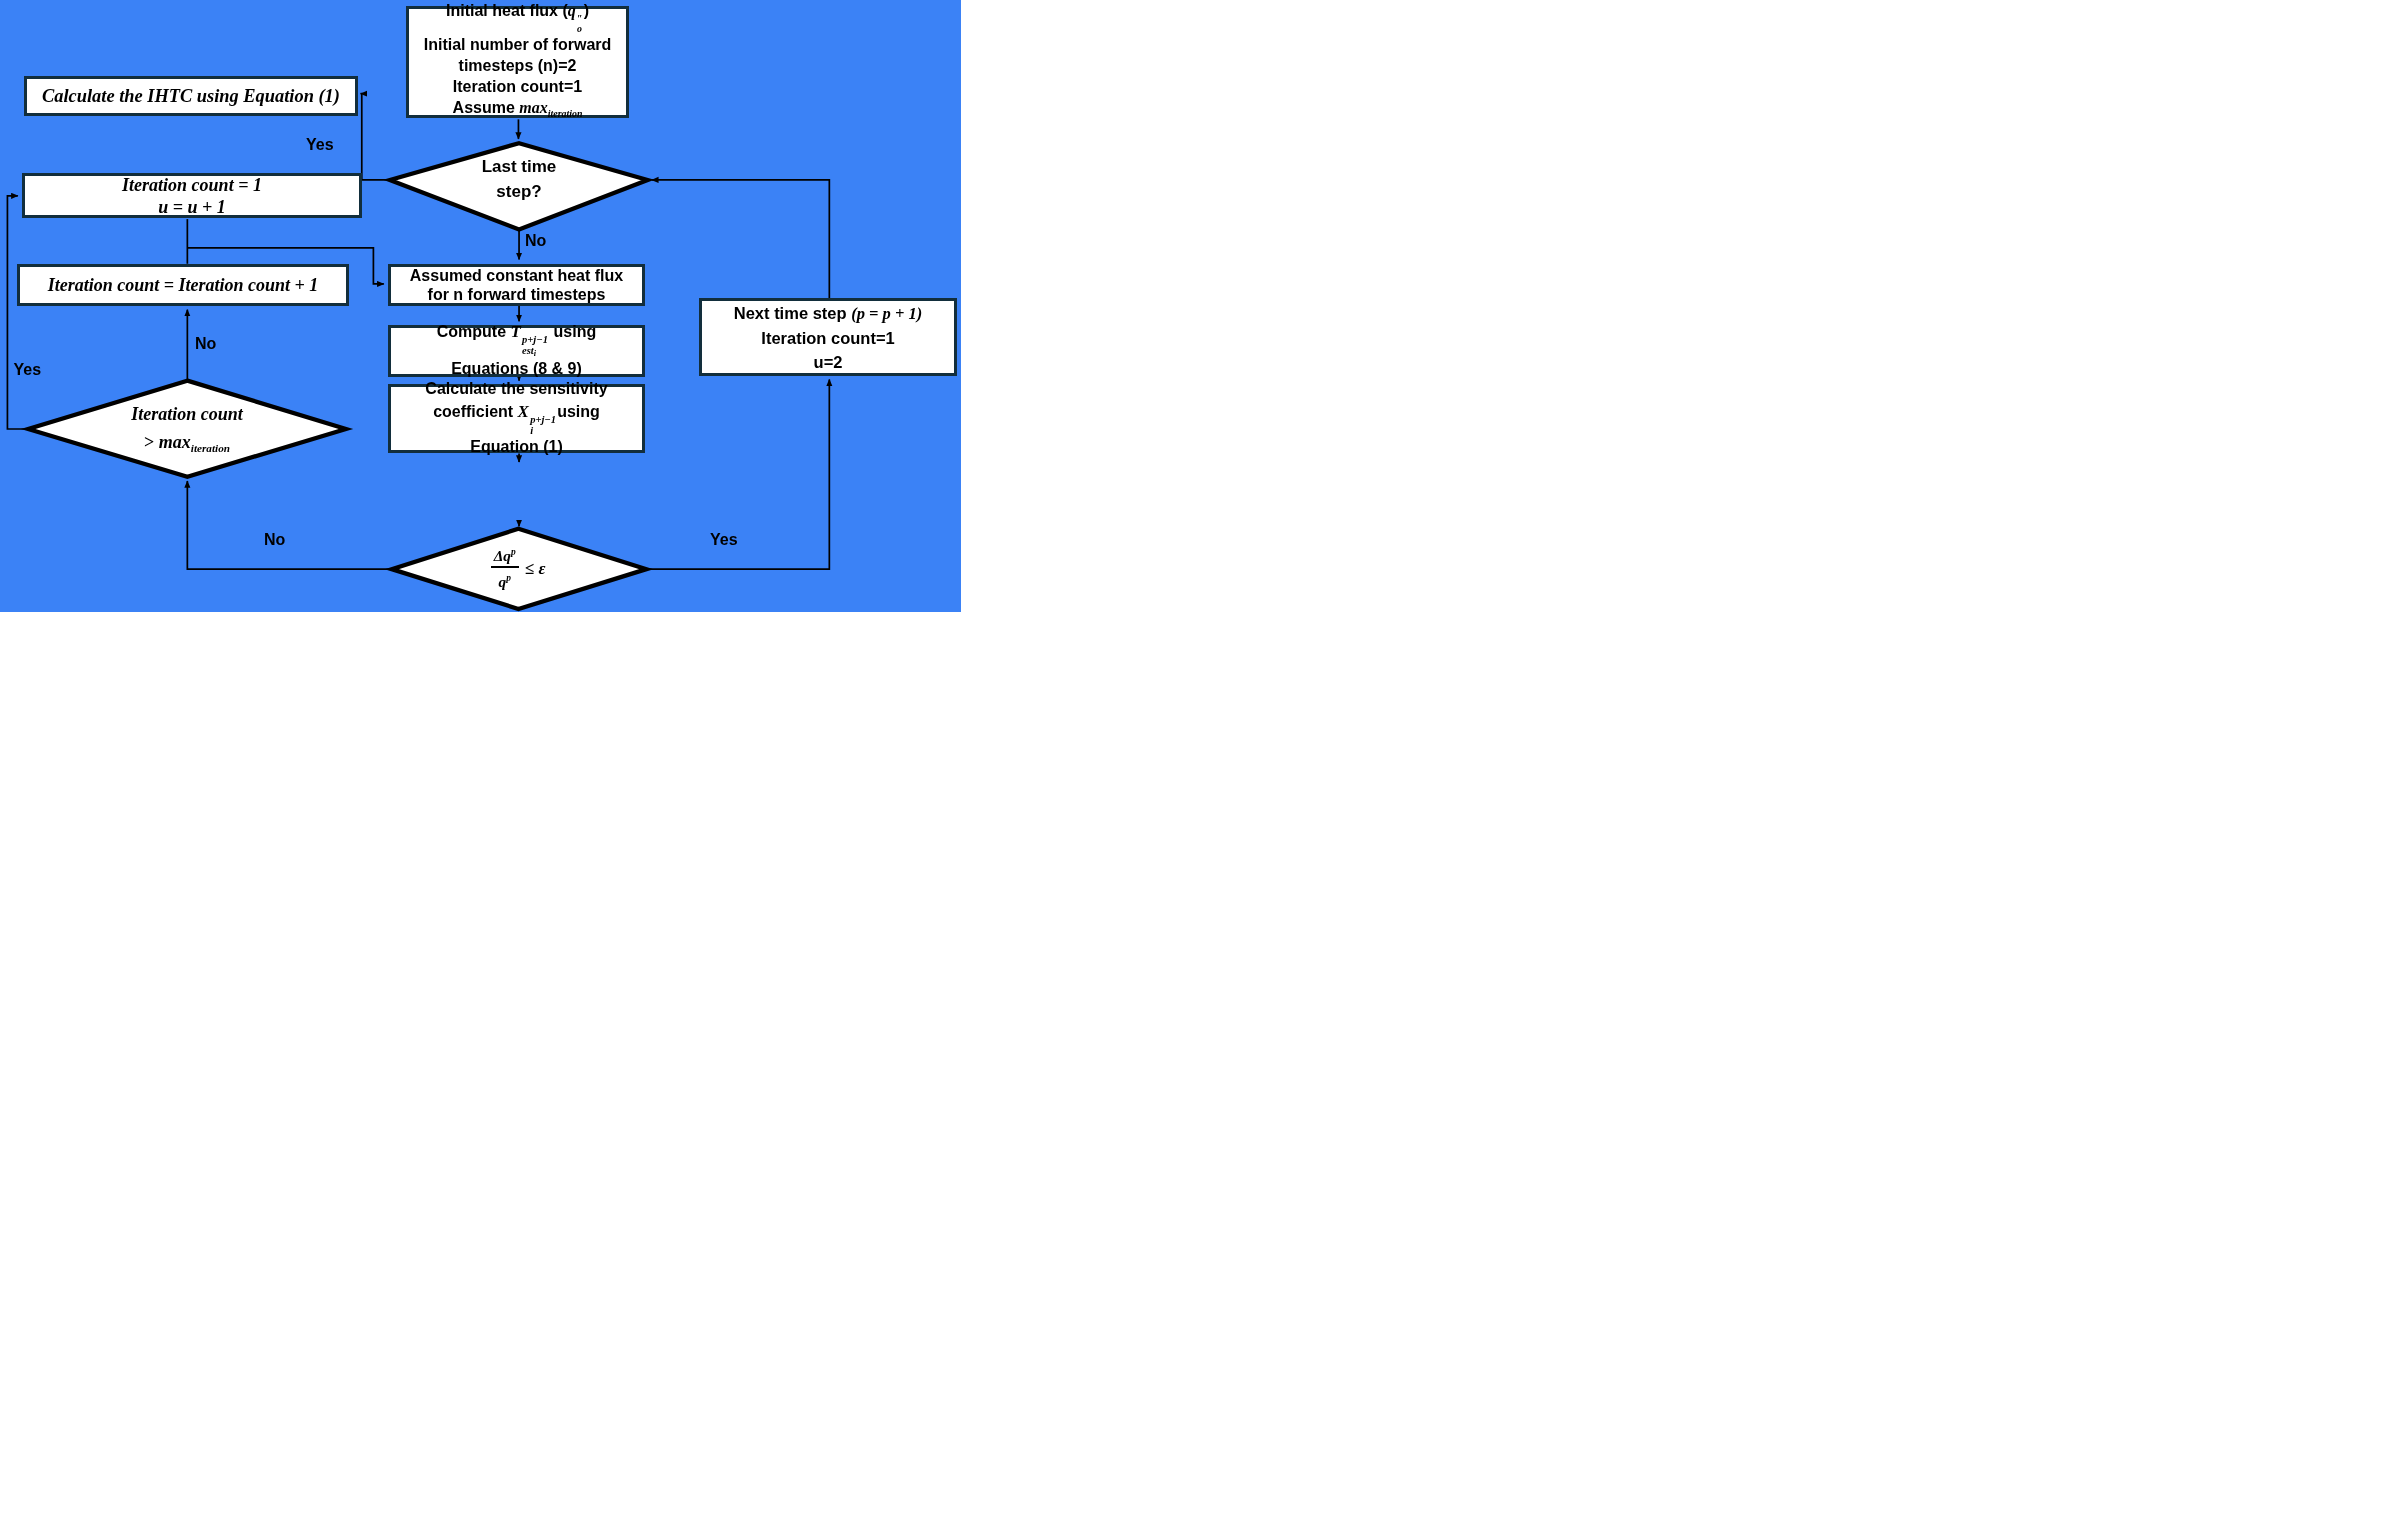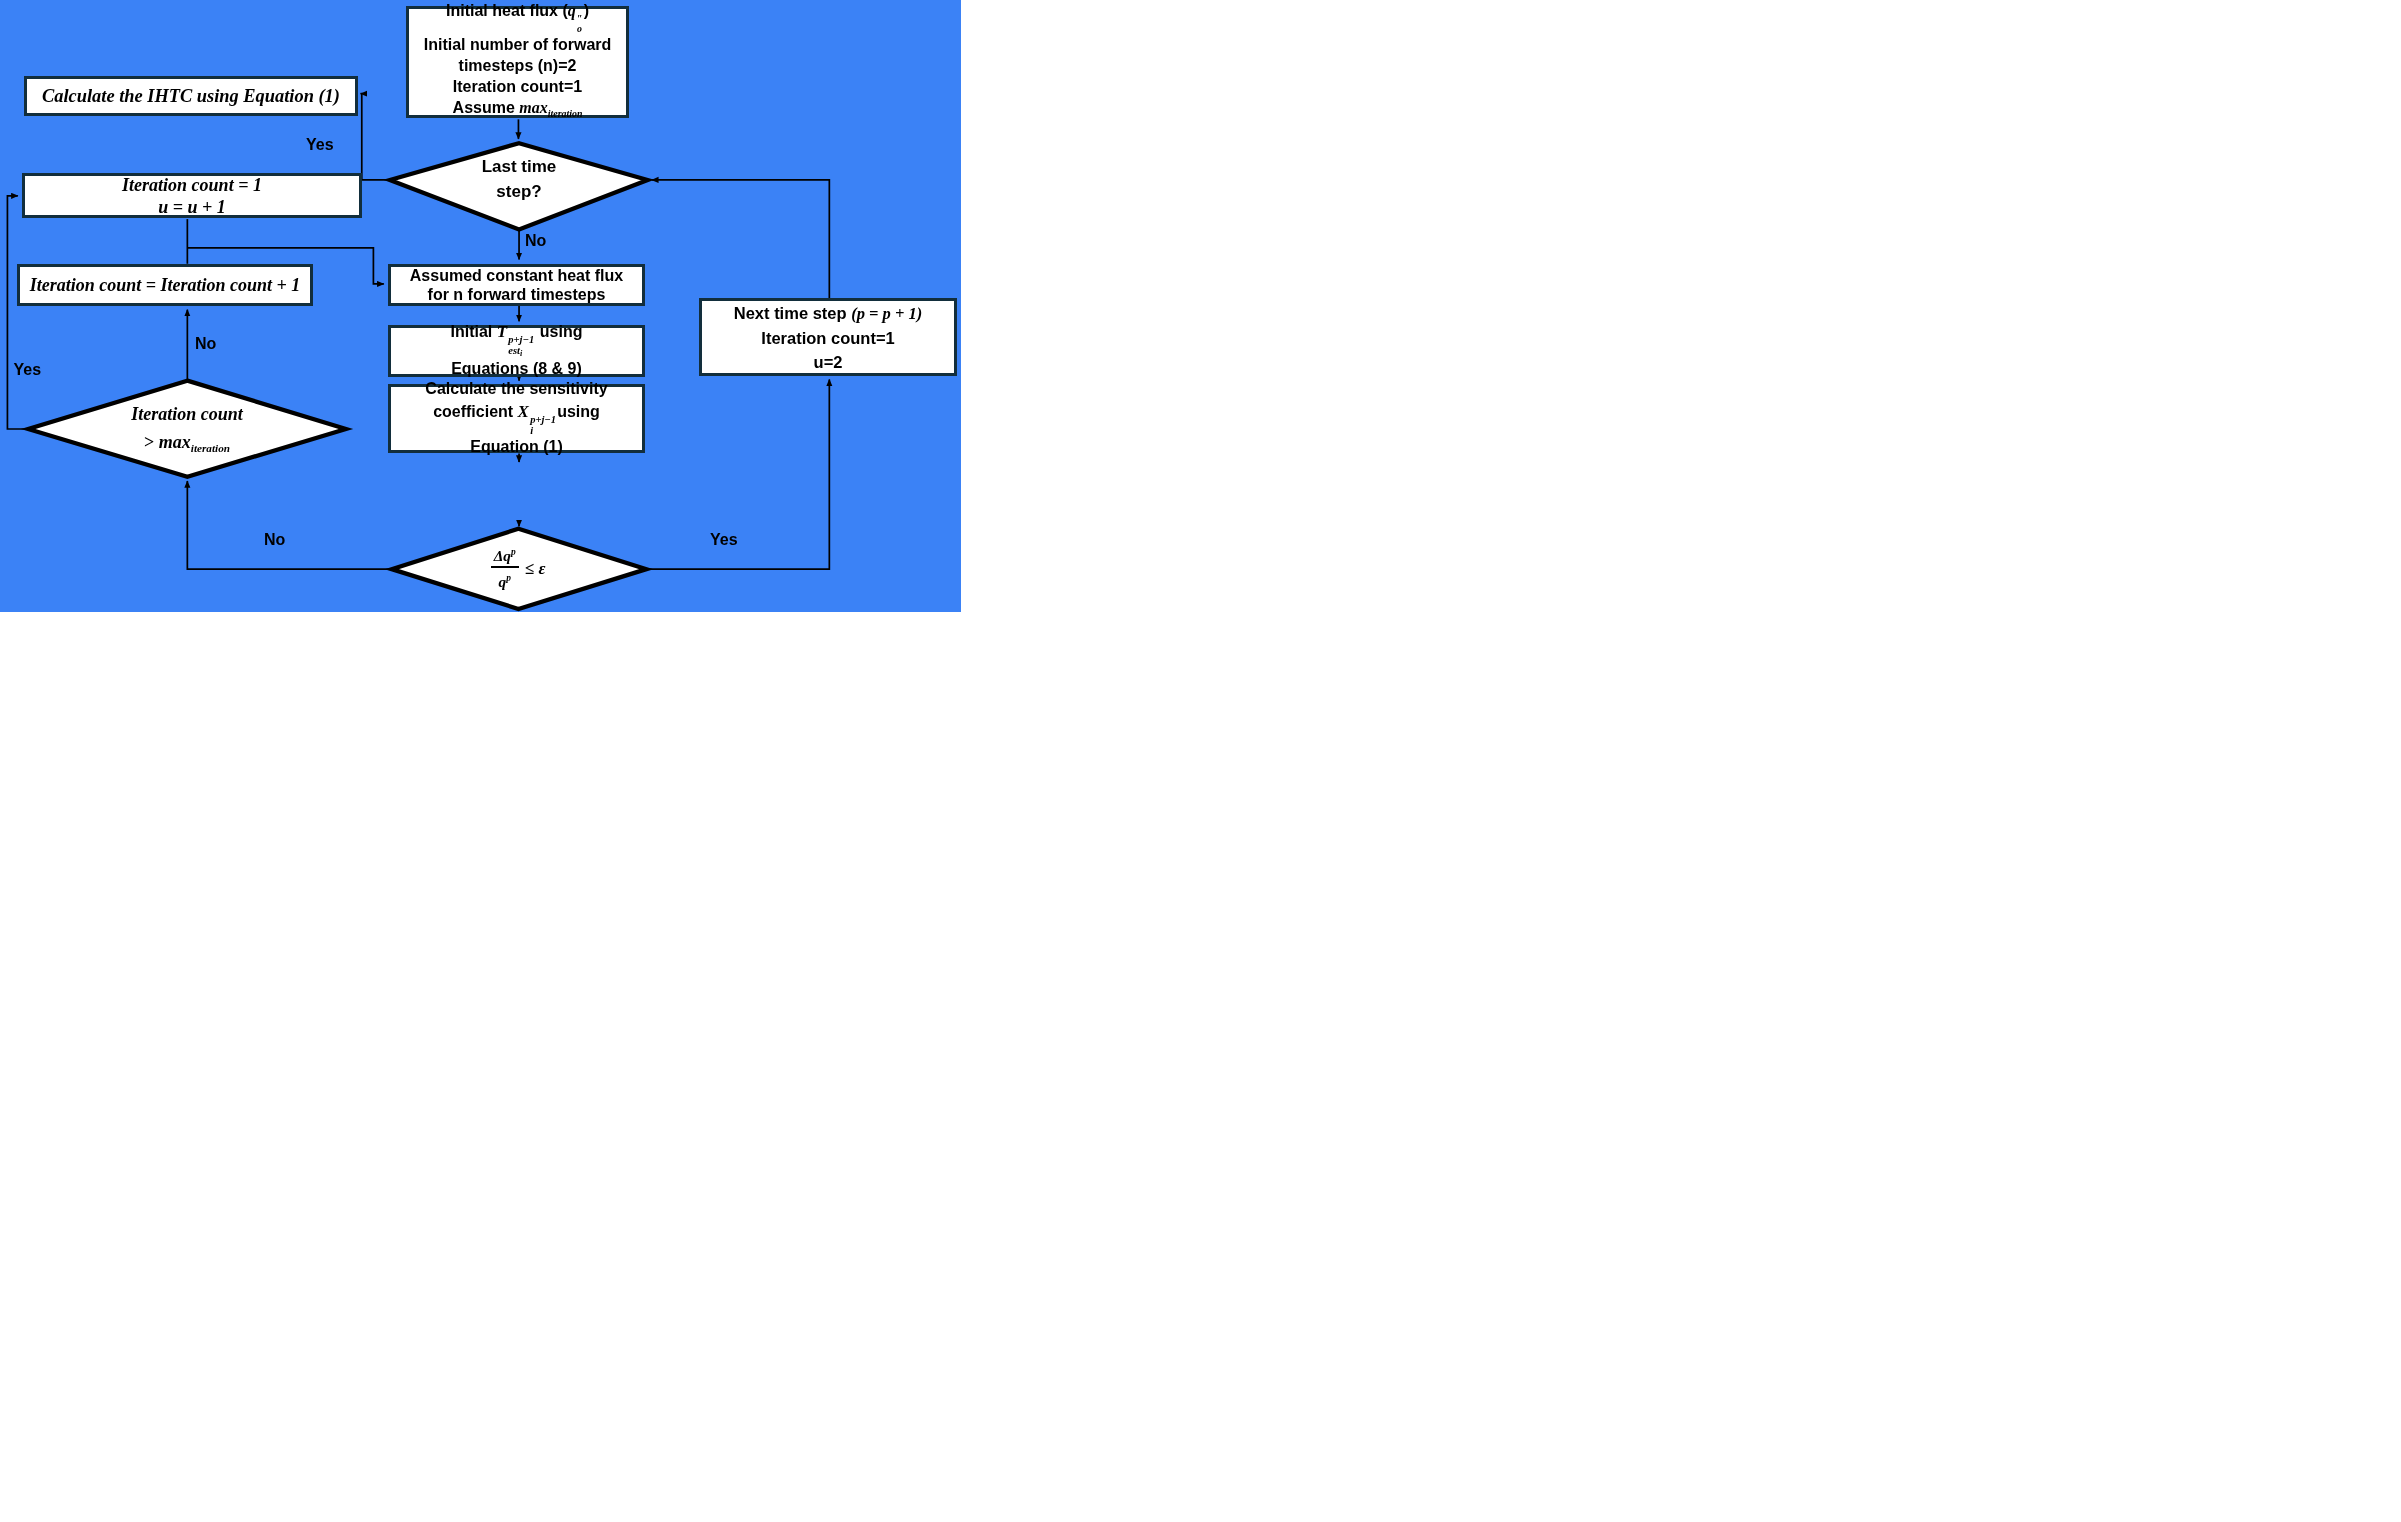--- a/index.html
+++ b/index.html
@@ -94,31 +94,31 @@
 
   <div class="box serif-box ihtc-box" style="left:24px;top:76px;width:334px;height:40px;text-align:center;">
     <div class="ln">Calculate the IHTC using Equation (1)</div>
   </div>
 
   <div class="box serif-box iter-box" style="left:22px;top:173px;width:340px;height:45px;">
     <div class="ln">Iteration count = 1</div>
     <div class="ln">u = u + 1</div>
   </div>
 
-  <div class="box serif-box iter-box" style="left:17px;top:264px;width:296px;height:42px;">
+  <div class="box serif-box iter-box" style="left:17px;top:264px;width:332px;height:42px;">
     <div class="ln">Iteration count = Iteration count + 1</div>
   </div>
 
   <div class="box sans-b proc-box" style="left:388px;top:264px;width:257px;height:42px;">
     <div class="ln">Assumed constant heat flux</div>
     <div class="ln">for n forward timesteps</div>
   </div>
 
   <div class="box sans-b proc-tall" style="left:388px;top:325px;width:257px;height:52px;">
-    <div class="ln"><span>Initial </span><span class="math" style="font-size:17px;"><span>T</span><span class="mstack">
+    <div class="ln"><span>Compute </span><span class="math" style="font-size:17px;"><span>T</span><span class="mstack">
             <span class="msup">p+j−1</span>
             <span class="msub"><span>est</span><span class="sub2">i</span></span>
           </span></span> <span>using</span></div>
     <div class="ln">Equations (8 &amp; 9)</div>
   </div>
 
   <div class="box sans-b proc-tall" style="left:388px;top:384px;width:257px;height:69px;">
     <div class="ln">Calculate the sensitivity</div>
     <div class="ln"><span>coefficient </span><span class="math" style="font-size:17px;"><span>X</span><span class="mstack">
             <span class="msup">p+j−1</span>

